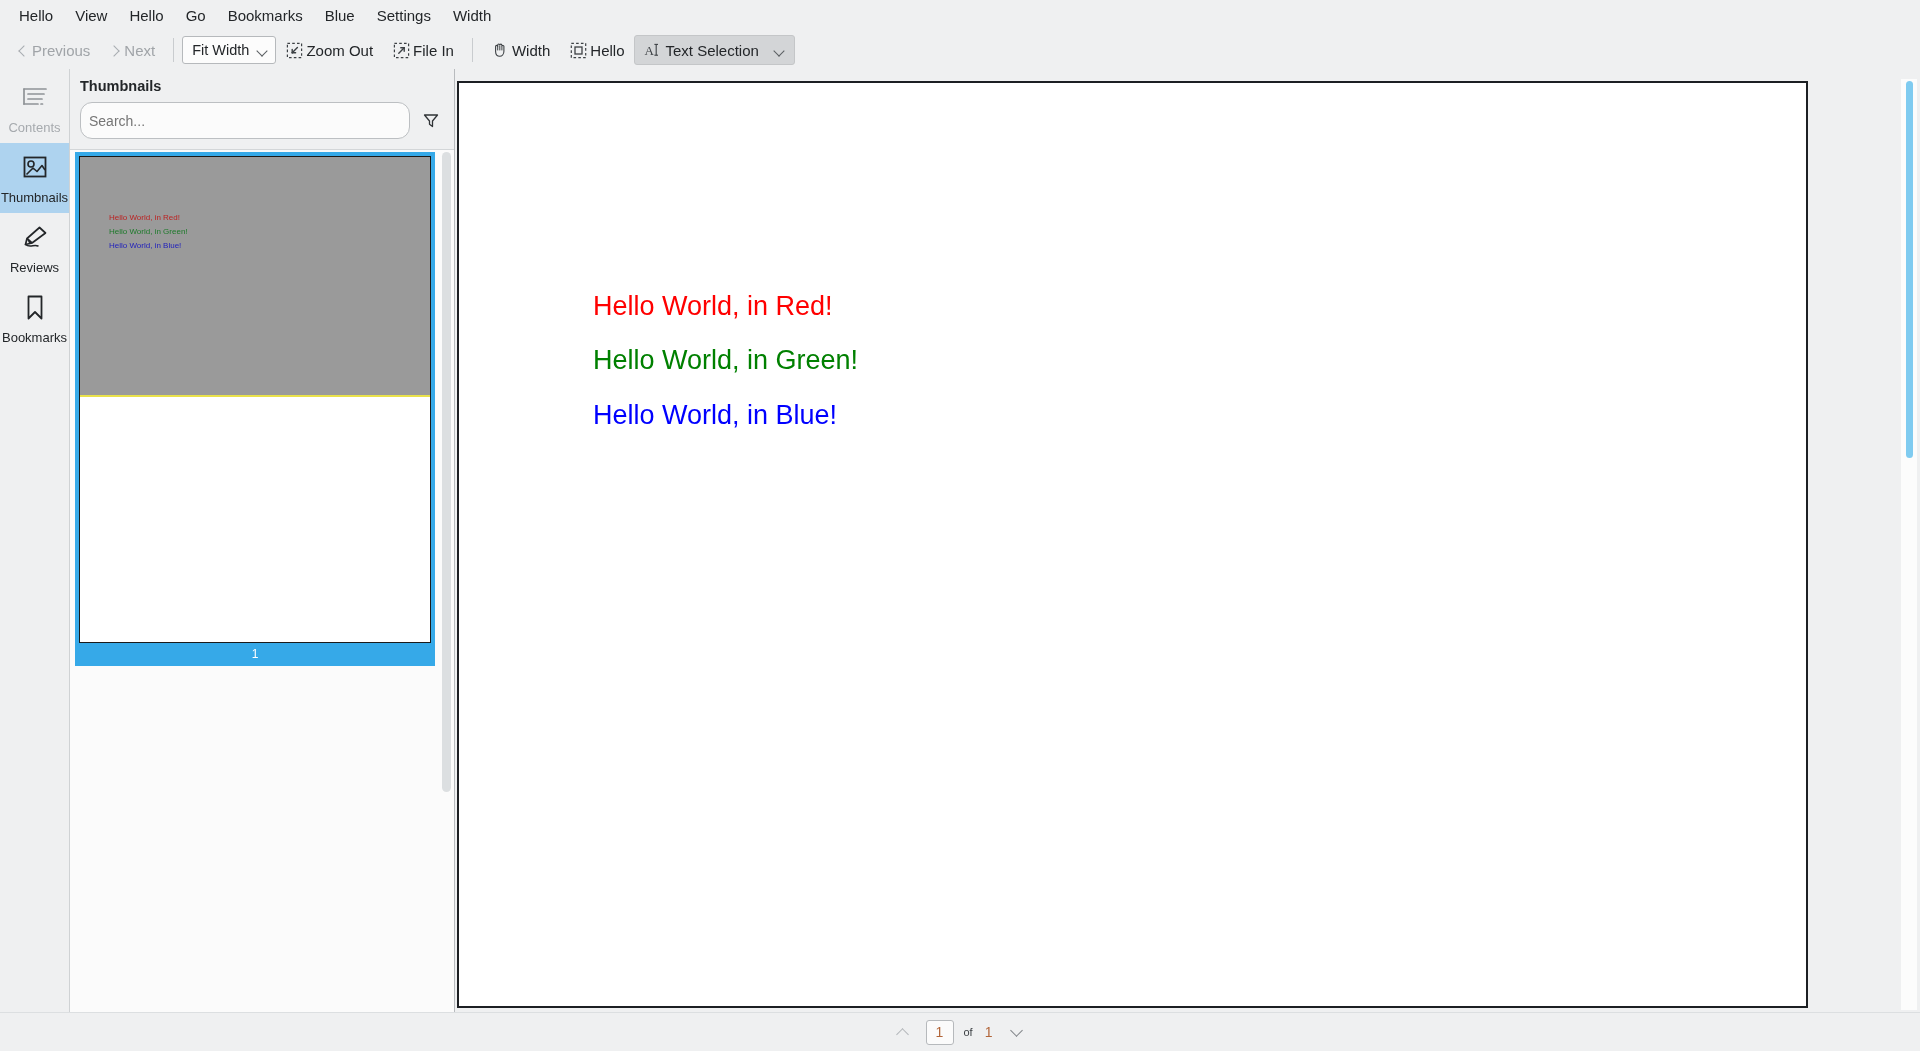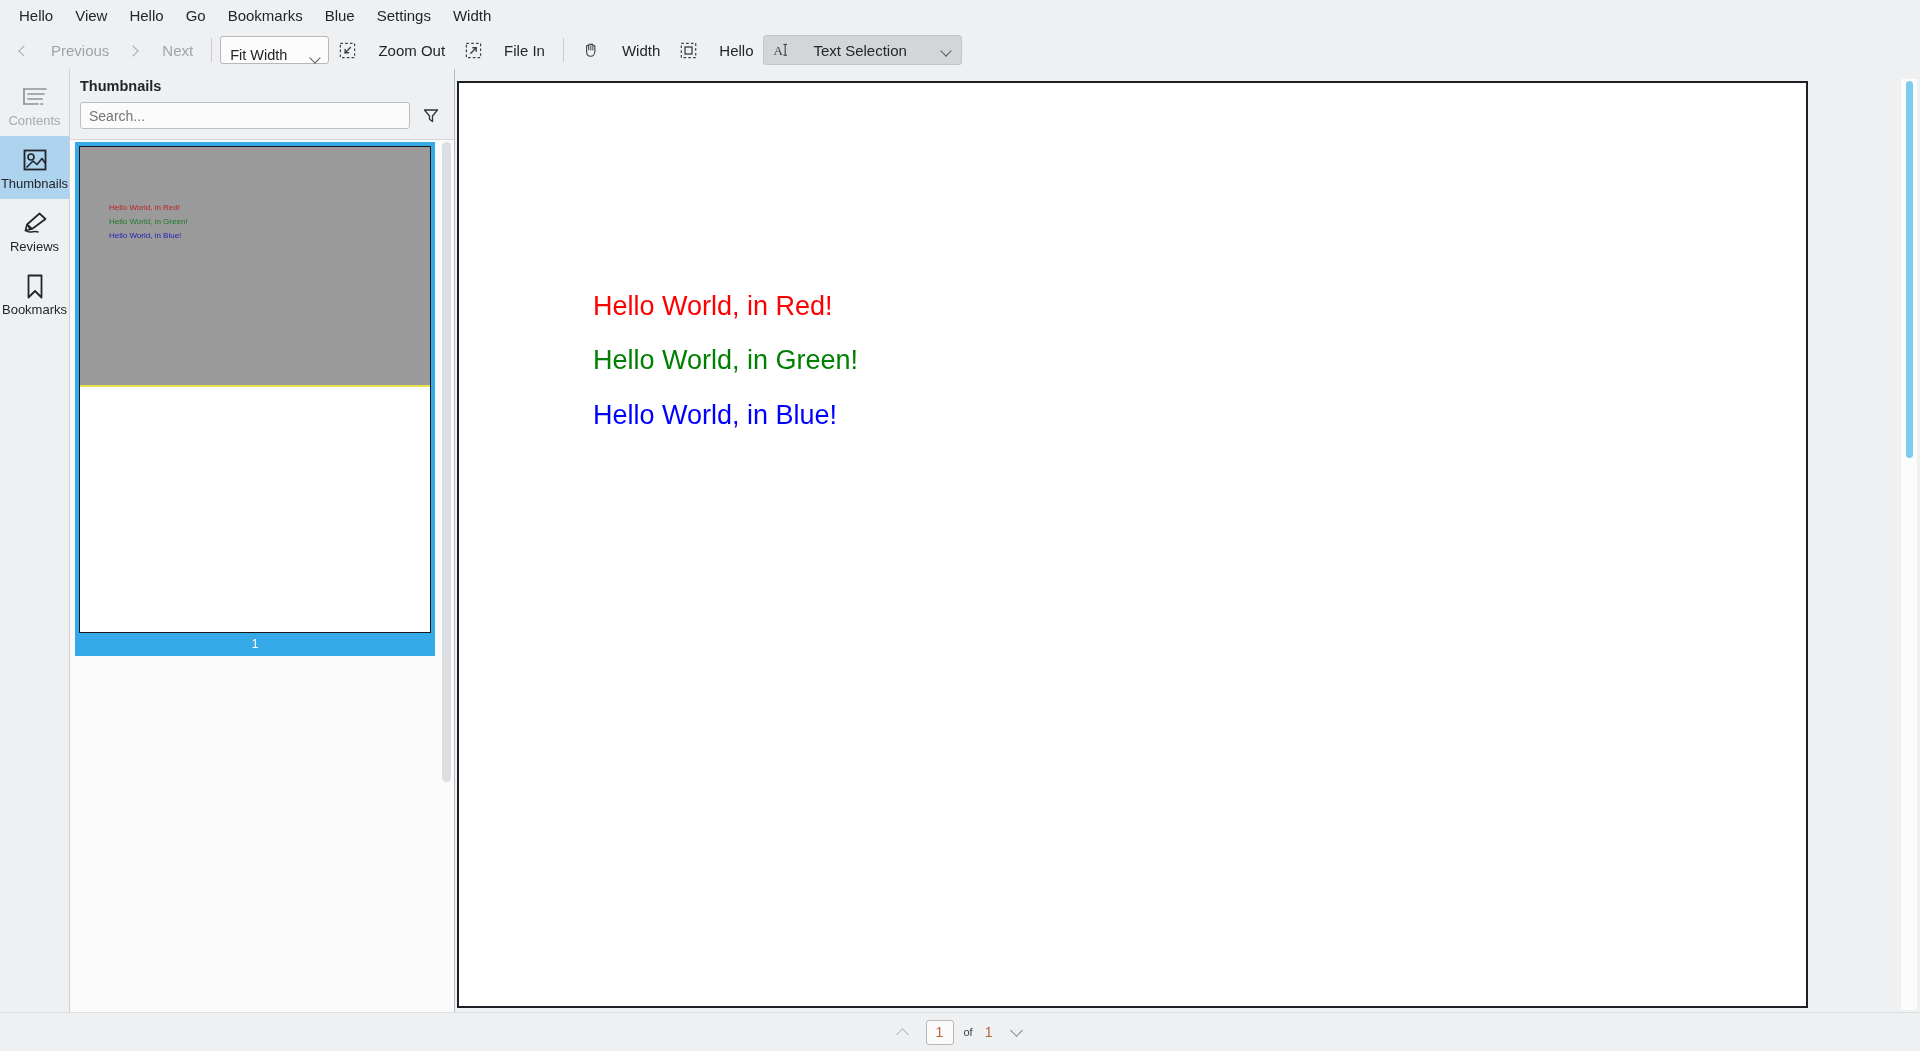--- a/index.html
+++ b/index.html
@@ -30,37 +30,37 @@
 
   
   .toolbar {
     height: 38px; flex: 0 0 38px;
     background: #eff0f1;
     display: flex; align-items: center;
     padding-left: 8px;
     gap: 0px;
   }
   .tb-btn {
-    display: flex; align-items: center; gap: 22px;
+    display: flex; align-items: center; gap: 3px;
     height: 30px; padding: 0 9px;
     font-size: 15px; color: #232629;
     border: 1px solid transparent; border-radius: 3px;
     white-space: nowrap; cursor: default;
   }
   .tb-btn.disabled { color: #a0a4a8; }
   .tb-btn.active { background: #d3d5d7; border-color: #c4c6c8; }
   .tb-sep {
     width: 1px; height: 24px; background: #c9cccf; margin: 0 8px;
     flex: 0 0 1px;
   }
   .combo {
-    display: flex; align-items: flex-end; justify-content: space-between;
+    display: flex; align-items: center; justify-content: space-between;
     height: 28px; min-width: 80px; padding: 0 7px 0 9px;
     background: #fcfcfc; border: 1px solid #b6b9bc; border-radius: 3px;
-    font-size: 14.5px; gap: 23px; cursor: default;
+    font-size: 14.5px; gap: 8px; cursor: default;
   }
   .chev { width: 11px; height: 11px; position: relative; flex: 0 0 11px; }
   .chev::before {
     content: ""; position: absolute; left: 1px; top: 2px;
     width: 7px; height: 7px;
     border-right: 1.6px solid #5a5e62; border-bottom: 1.6px solid #5a5e62;
     transform: rotate(45deg);
   }
   .chev.left::before { transform: rotate(135deg); left: 2px; }
   .chev.right::before { transform: rotate(-45deg); left: 0px; }
@@ -73,21 +73,21 @@
   .rail {
     width: 70px; flex: 0 0 70px;
     background: #eff0f1;
     border-right: 1px solid #cfd2d4;
     display: flex; flex-direction: column;
     align-items: stretch;
     padding-top: 4px;
   }
   .rail-item {
     display: flex; flex-direction: column; align-items: center;
-    padding: 10px 0 8px 0; 
+    padding: 10px 0 8px 0; gap: 7px;
     cursor: default;
   }
   .rail-item.selected { background: #aed3ef; }
   .rail-item.disabled .rail-label { color: #a6aaae; }
   .rail-label { font-size: 13px; color: #232629; }
   .rail-icon { width: 34px; height: 30px; display: flex; align-items: center; justify-content: center; }
 
   
   .thumbpanel {
     width: 385px; flex: 0 0 385px;
@@ -98,22 +98,22 @@
   }
   .thumb-title {
     font-size: 14.5px; font-weight: bold; color: #232629;
     padding: 9px 0 8px 10px;
   }
   .thumb-searchrow {
     display: flex; align-items: center; gap: 10px;
     padding: 0 12px 10px 10px;
   }
   .search-input {
-    flex: 1 1 auto; height: 27px;
-    background: #fbfbfb; border: 1px solid #bcbfc2; border-radius: 3px;
+    flex: 1 1 auto; height: 37px;
+    background: #fbfbfb; border: 1px solid #bcbfc2; border-radius: 12px;
     font-size: 14px; color: #8d9196;
     padding: 8px 8px; font-family: "Liberation Sans", sans-serif;
     outline: none;
   }
   .filter-btn { width: 22px; height: 22px; display:flex; align-items:center; justify-content:center; cursor: default; }
   .thumb-scrollarea {
     flex: 1 1 auto; position: relative; min-height: 0;
     background: #fbfbfb;
     border-top: 1px solid #d3d6d8;
     overflow: hidden;

